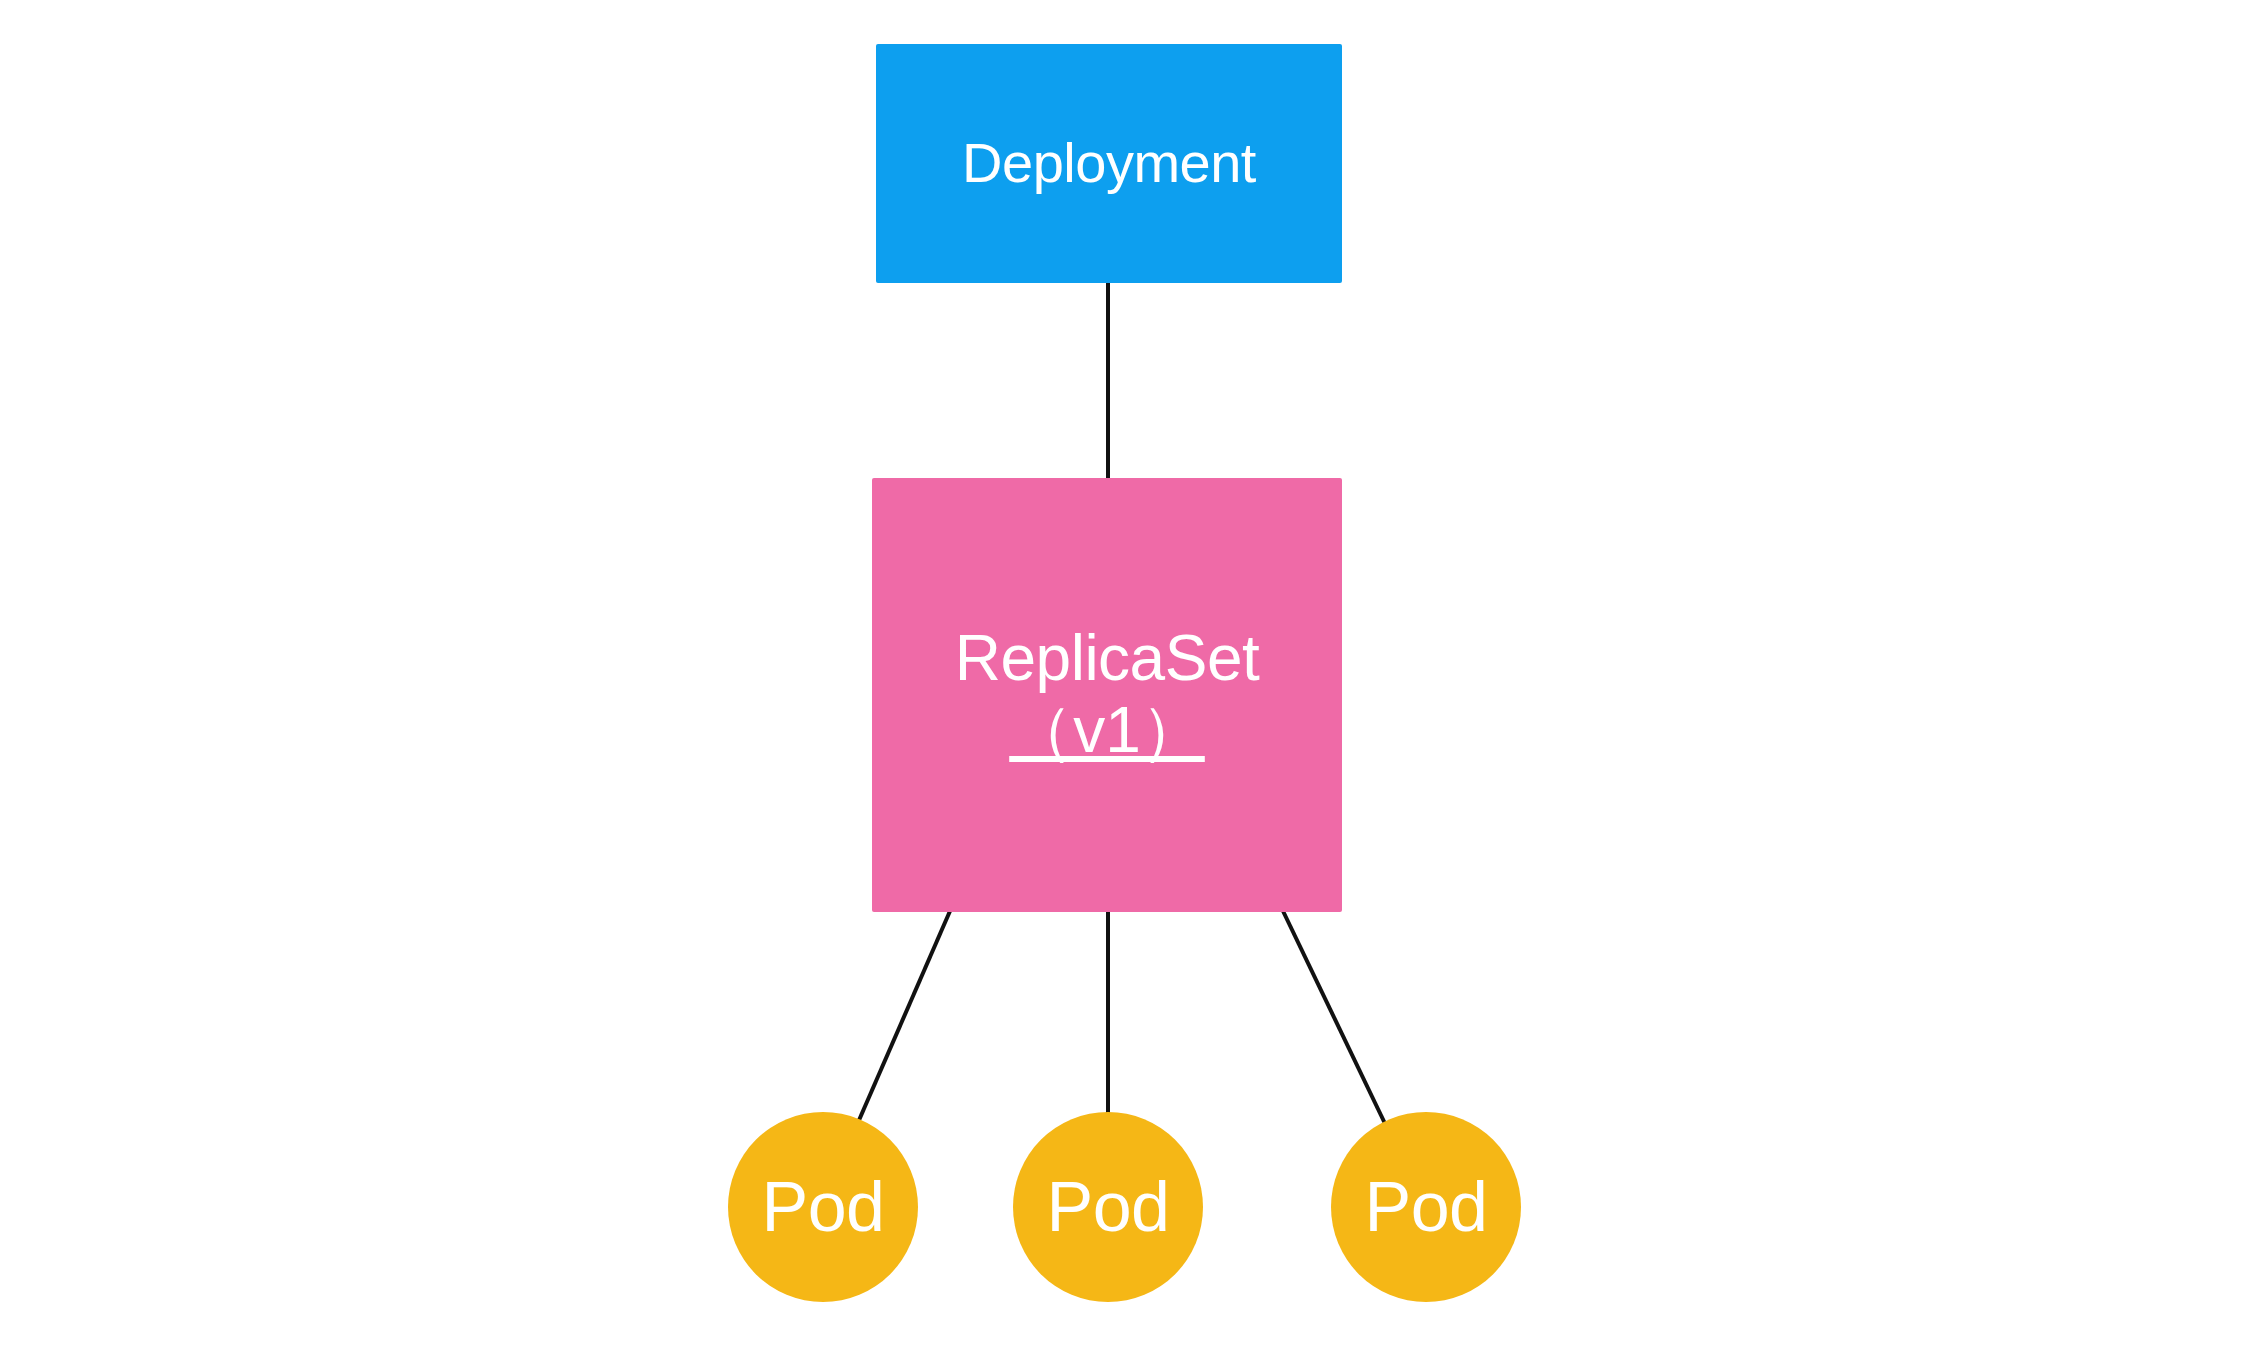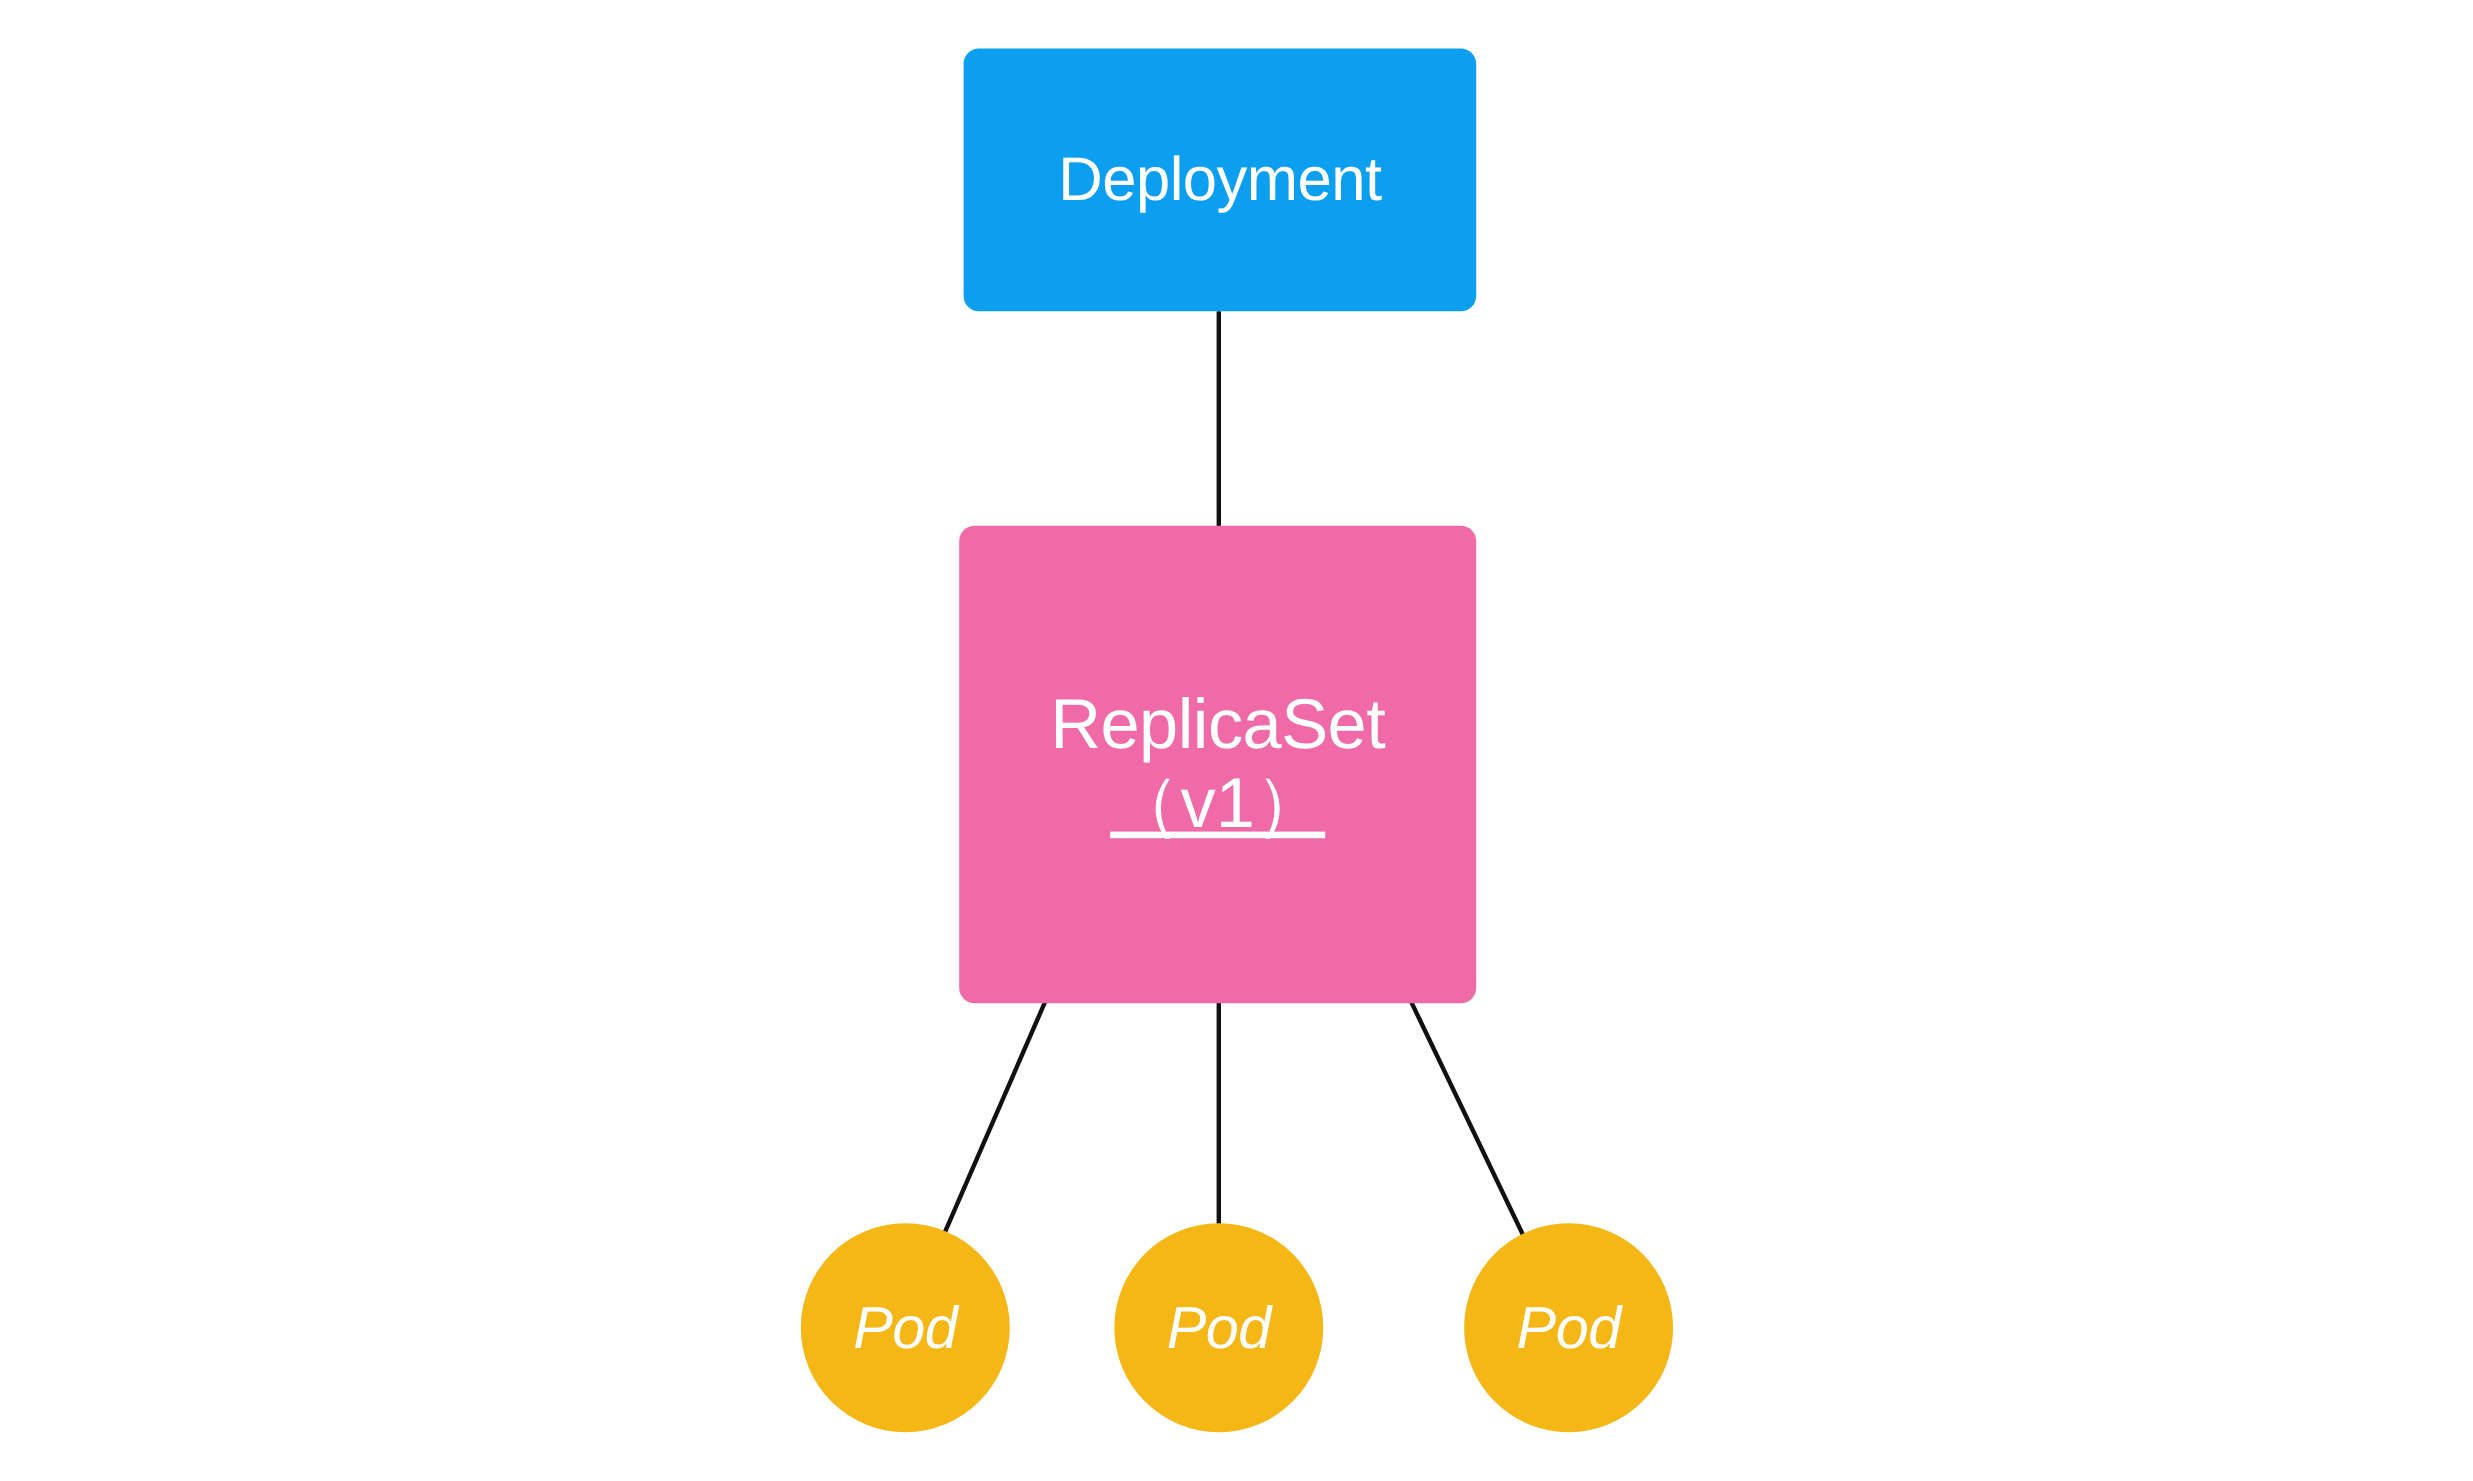--- a/index.html
+++ b/index.html
@@ -32,21 +32,21 @@
     position: absolute;
     display: flex;
     align-items: center;
     justify-content: center;
     text-align: center;
     color: #ffffff;
     line-height: 1.12;
     -webkit-font-smoothing: antialiased;
   }
   .node-rect {
-    border-radius: 14px;
+    border-radius: 2px;
   }
   #node-deployment {
     left: 876px;
     top: 44px;
     width: 466px;
     height: 239px;
     background: #0d9fef;
     font-size: 56px;
     font-weight: 400;
     letter-spacing: -0.5px;
@@ -69,25 +69,24 @@
   .pod-circle {
     position: absolute;
     width: 190px;
     height: 190px;
     border-radius: 50%;
     background: #f5b716;
     display: flex;
     align-items: center;
     justify-content: center;
     color: #ffffff;
-    font-size: 54px;
+    font-size: 70px;
     font-weight: 400;
     letter-spacing: -0.5px;
     line-height: 1;
-    font-style: italic;
     -webkit-font-smoothing: antialiased;
   }
   #pod-1 { left: 728px; top: 1112px; }
   #pod-2 { left: 1013px; top: 1112px; }
   #pod-3 { left: 1331px; top: 1112px; }
   .label-inner { display: block; }
 </style>
 </head>
 <body>
 

